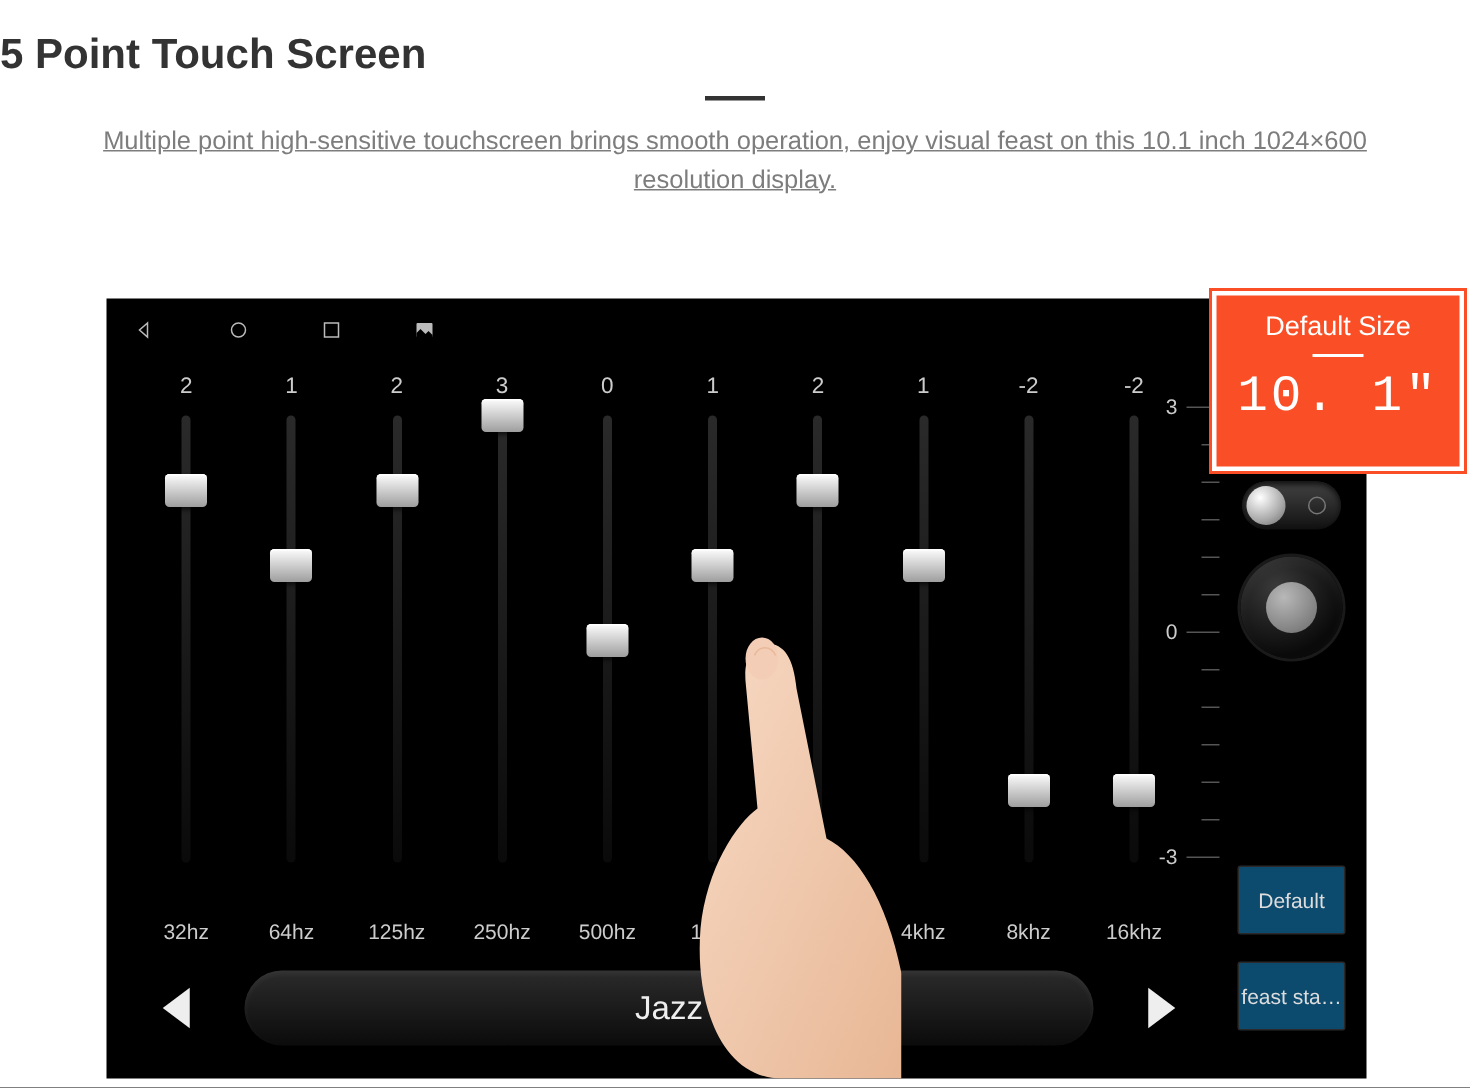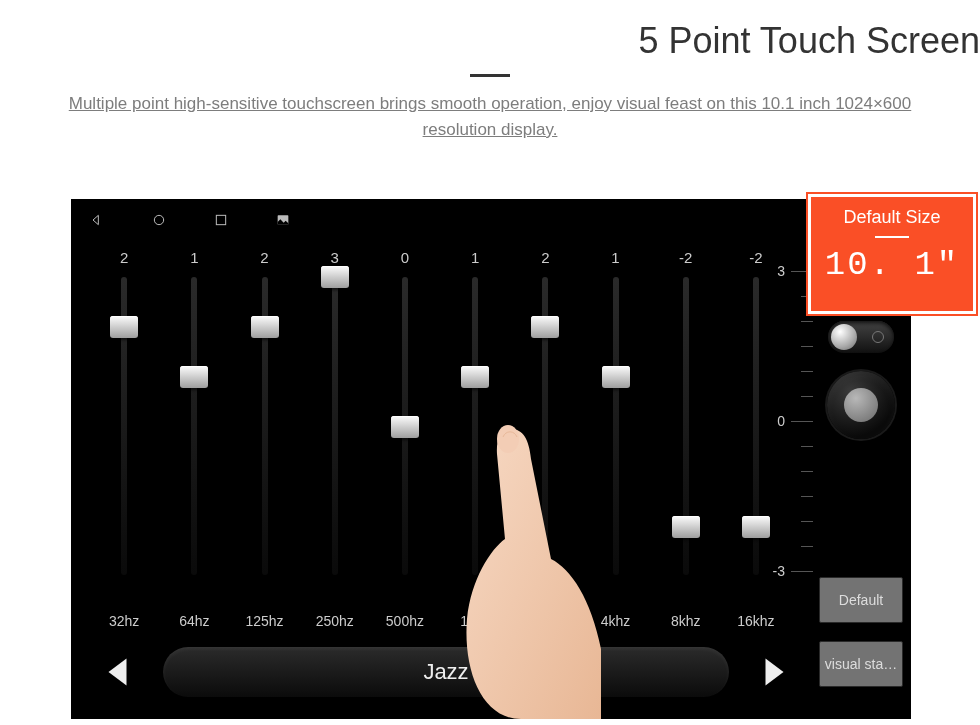--- a/index.html
+++ b/index.html
@@ -5,23 +5,23 @@
   * { box-sizing: border-box; margin: 0; padding: 0; }
   body {
     width: 980px;
     height: 725px;
     font-family: -apple-system, Helvetica, Arial, sans-serif;
     background: #fff;
     position: relative;
     overflow: hidden;
   }
   .hero-title {
-    text-align: right;
-    font-size: 36px;
-    font-weight: 400;
+    text-align: left;
+    font-size: 28px;
+    font-weight: 700;
     color: #333;
     padding-top: 20px;
   }
   .title-underline {
     width: 40px;
     height: 3px;
     background: #333;
     margin: 12px auto 14px;
   }
   .hero-sub {
@@ -148,23 +148,23 @@
     border-radius: 50%;
     background: radial-gradient(circle at 35% 30%, #3a3a3a, #0a0a0a 70%);
     box-shadow: 0 0 0 2px #1a1a1a, inset 0 4px 8px rgba(255,255,255,.06);
     display:flex; align-items:center; justify-content:center;
   }
   .round-btn .dot {
     width: 34px; height: 34px; border-radius:50%;
     background: radial-gradient(circle at 35% 30%, #b8b8b8, #6a6a6a);
   }
   .side-btn {
-    width: 84px;
+    width: 72px;
     height: 46px;
-    background: #737373;
+    background: #0c4a6e;
     border: 1px solid #2a2a2a;
     color: #ddd;
     font-size: 14px;
     display:flex; align-items:center; justify-content:center;
     border-radius: 2px;
     overflow:hidden;
     white-space:nowrap;
   }
   .preset-row {
     position: absolute;
@@ -354,21 +354,21 @@
       <div class="scale-lbl" style="top: 300px; right: 28px;">-3</div>
     </div>
 
   <div class="right-col">
     <div class="toggle"></div>
     <div class="round-btn">
         <div class="dot"></div>
       </div>
     <div style="flex:1"></div>
     <div class="side-btn">Default</div>
-    <div class="side-btn">visual sta…</div>
+    <div class="side-btn">feast sta…</div>
     <div style="height:14px"></div>
   </div>
 
   <div class="preset-row">
     <div class="arrow">
       <svg viewBox="0 0 24 24" fill="currentColor">
           <path d="M17 3l-12 9 12 9z"></path>
         </svg>
     </div>
     <div class="preset-pill">Jazz</div>

